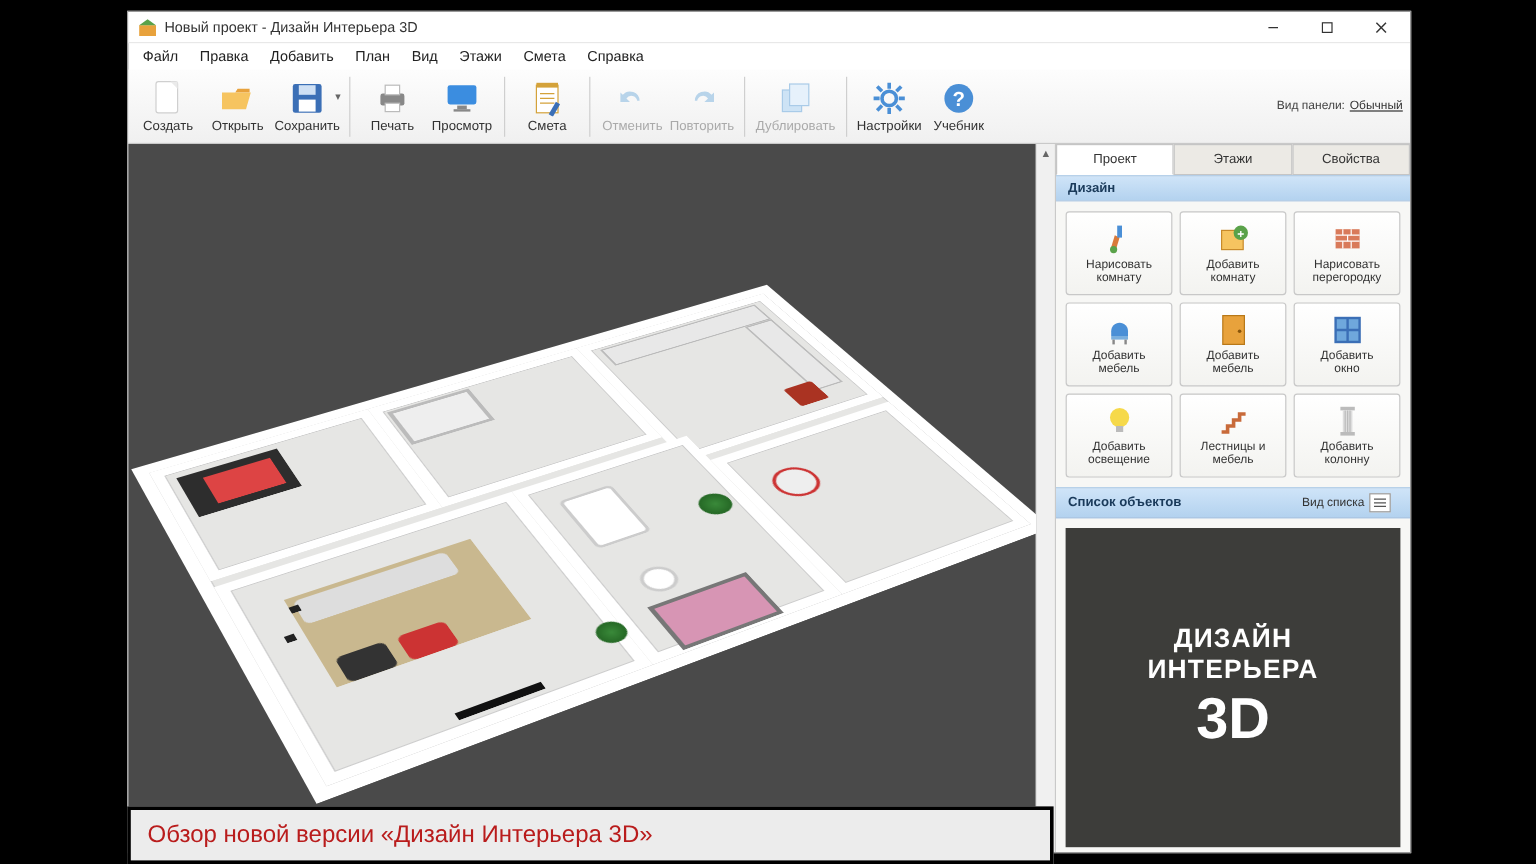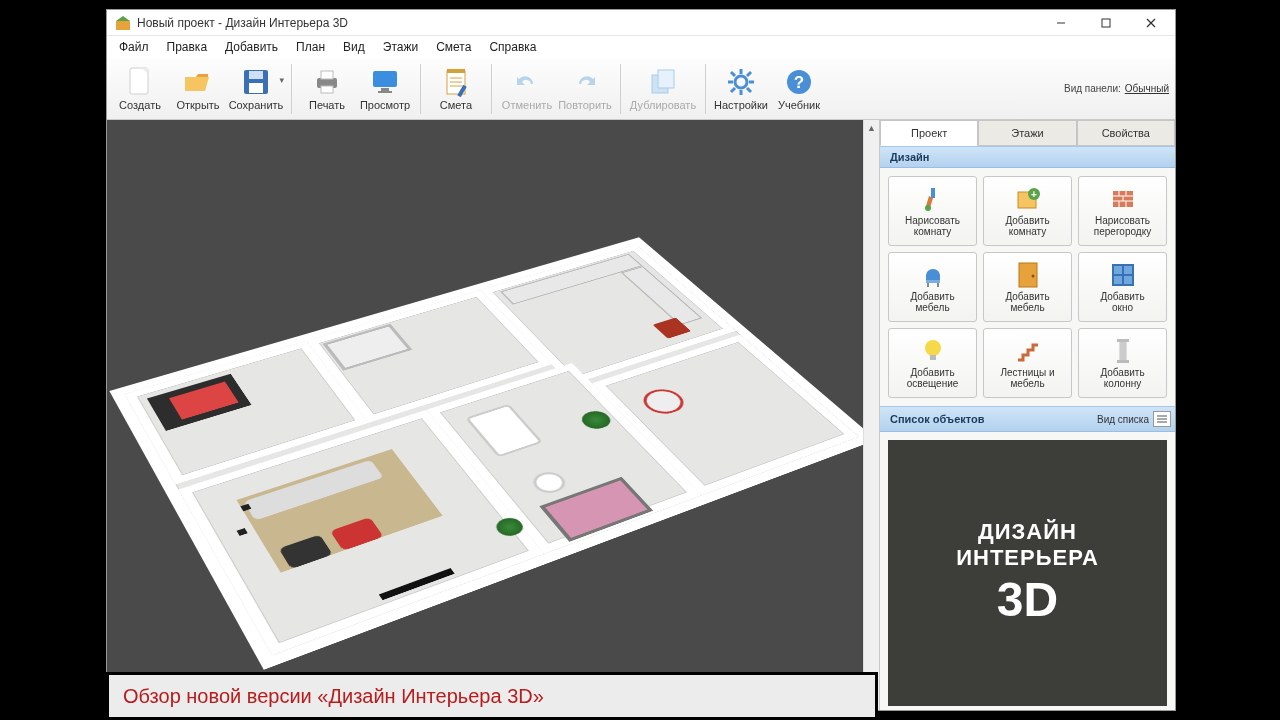--- a/index.html
+++ b/index.html
@@ -177,21 +177,21 @@
   background:linear-gradient(#fff,#f3f3f0);
   border:1px solid #c8c8c8;
   border-radius:3px;
   display:flex; flex-direction:column; align-items:center; justify-content:center;
   gap:2px;
 }
 .d-btn .di { width:30px; height:28px; display:flex; align-items:center; justify-content:center; }
 .d-btn .dl { font-size:10px; text-align:center; color:#333; line-height:1.1; padding:0 2px;}
 .list-header {
   display:flex; align-items:center; justify-content:space-between;
-  padding-right:4px;
+  padding-right:16px;
 }
 .list-view-label { font-size:10px; color:#333; display:flex; align-items:center; gap:4px; font-weight:normal;text-align:center;}
 .list-view-btn {
   width:18px; height:16px; border:1px solid #999; background:#fff;
   display:inline-flex; align-items:center; justify-content:center;
 }
 .logo-box {
   margin:8px 8px 4px 8px;
   flex:1;
   background:#3d3d3a;

